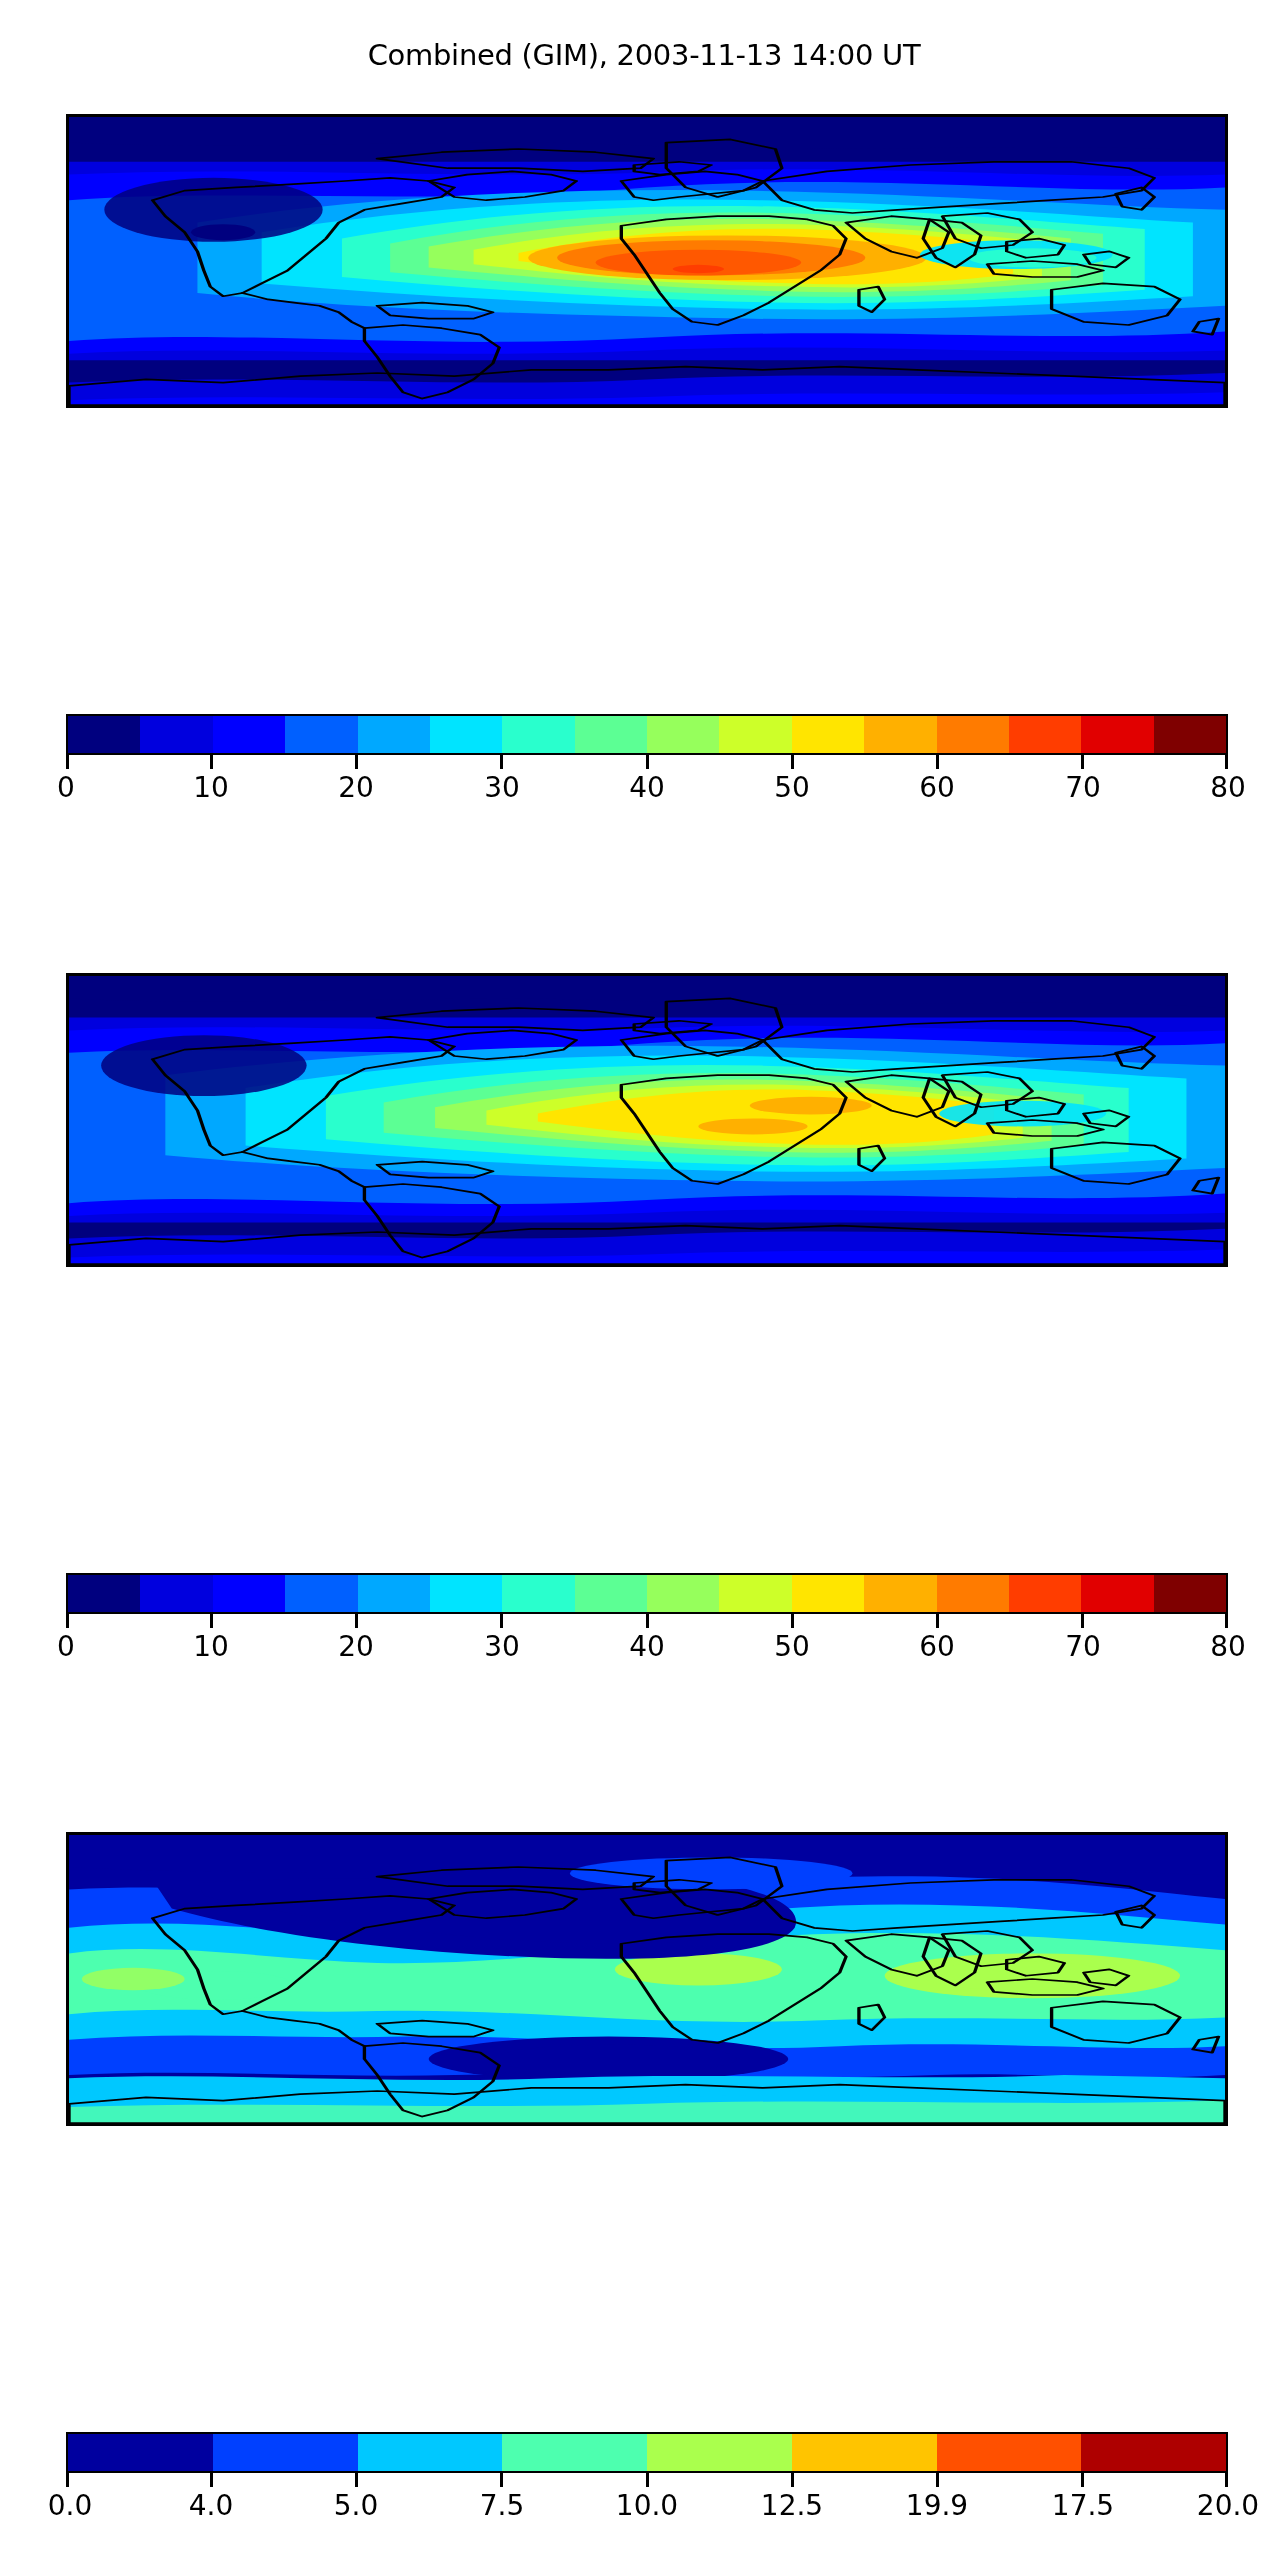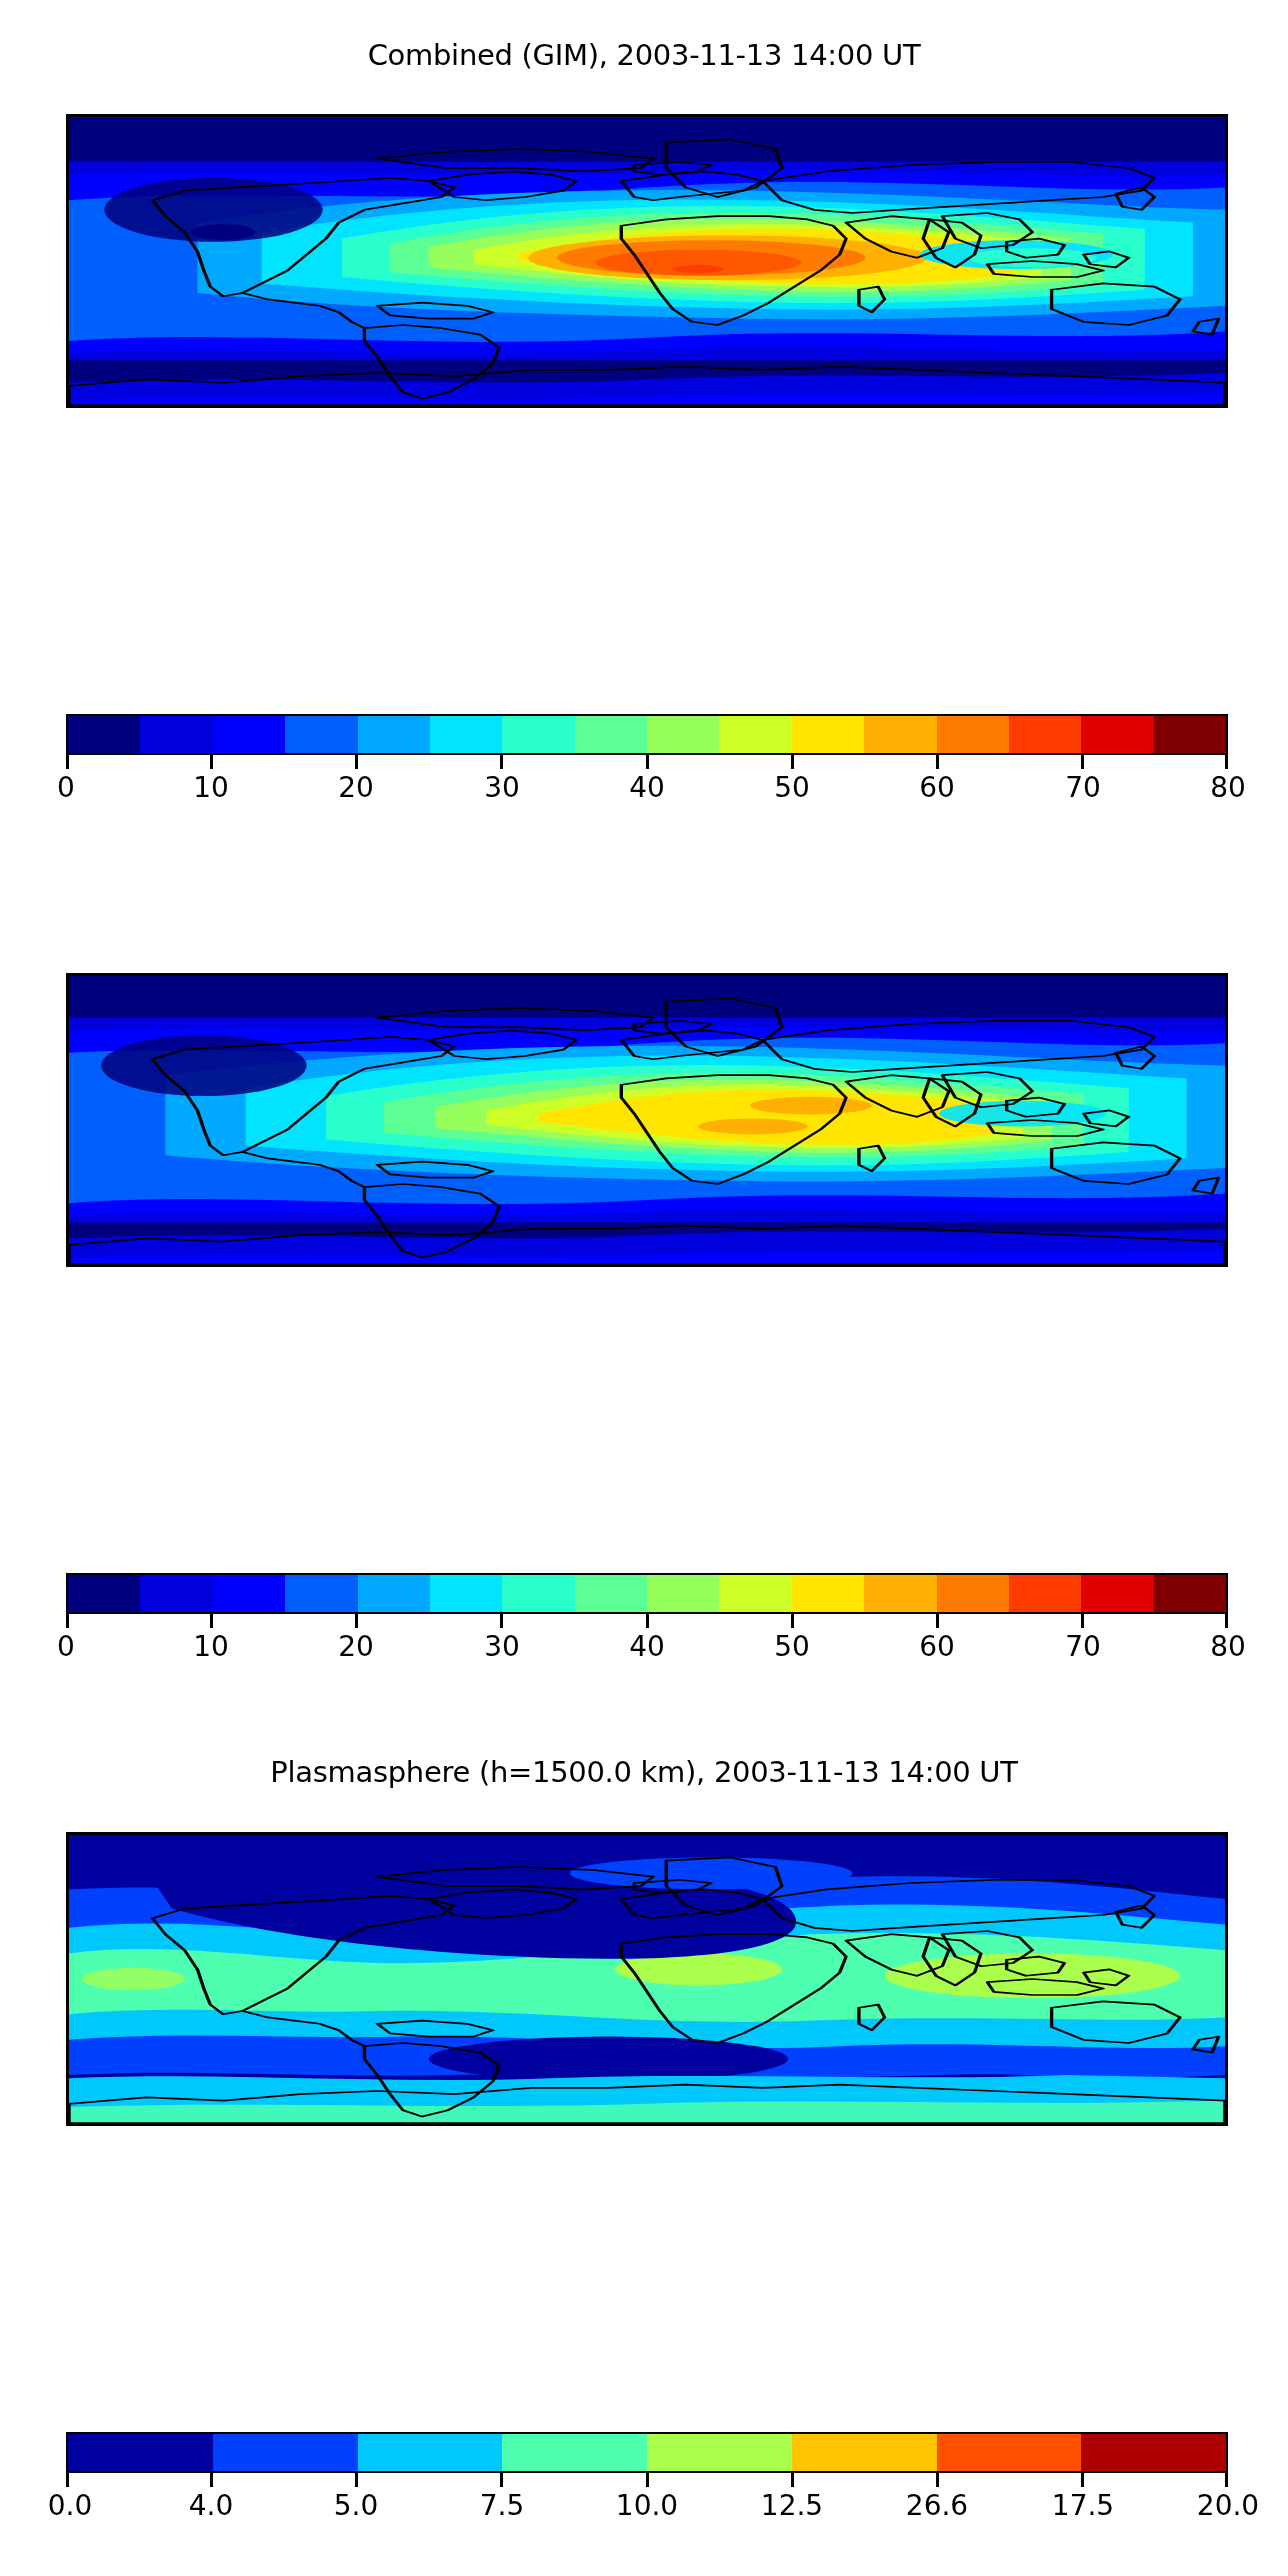--- a/index.html
+++ b/index.html
@@ -317,21 +317,20 @@
         <div class="ticklabel" style="left: 290px;">20</div>
         <div class="ticklabel" style="left: 436px;">30</div>
         <div class="ticklabel" style="left: 581px;">40</div>
         <div class="ticklabel" style="left: 726px;">50</div>
         <div class="ticklabel" style="left: 871px;">60</div>
         <div class="ticklabel" style="left: 1017px;">70</div>
         <div class="ticklabel" style="left: 1162px;">80</div>
       </div>
   </div>
 
-  <div class="panel-title" style="top:1755px;">Plasmasphere (h=1500.0 km), 2003-11-13 14:00 UT</div>
   <div class="map-frame" style="top:1832px;">
     <svg class="map-svg" viewBox="0 0 360 180" preserveAspectRatio="none">
       <rect x="0" y="0" width="360" height="180" fill="#00009f"></rect>
 
       <path d="M0,34 C40,30 80,38 120,36 C170,33 220,24 270,26 C310,28 340,36 360,40 L360,150 C330,154 300,148 270,150 C220,154 170,148 120,150 C80,152 40,146 0,150 Z" fill="#0040ff"></path>
       <path d="M0,58 C36,50 70,62 104,64 C150,66 190,48 240,44 C286,41 326,50 360,56 L360,132 C326,136 286,128 240,132 C190,137 150,124 104,126 C70,128 36,122 0,128 Z" fill="#00c8ff"></path>
 
       <path d="M0,74 C30,66 62,78 96,80 C140,82 180,66 232,62 C280,59 322,66 360,72 L360,114 C322,118 280,112 232,116 C180,120 140,108 96,110 C62,112 30,106 0,112 Z" fill="#4dffaf"></path>
 
       <ellipse cx="300" cy="88" rx="46" ry="14" fill="#aaff4d"></ellipse>
@@ -404,20 +403,20 @@
         <div class="tickmark" style="left: 1015px;"></div>
         <div class="tickmark" style="left: 1159px;"></div>
       </div>
     <div class="cbar-labels">
         <div class="ticklabel" style="left: 4px;">0.0</div>
         <div class="ticklabel" style="left: 145px;">4.0</div>
         <div class="ticklabel" style="left: 290px;">5.0</div>
         <div class="ticklabel" style="left: 436px;">7.5</div>
         <div class="ticklabel" style="left: 581px;">10.0</div>
         <div class="ticklabel" style="left: 726px;">12.5</div>
-        <div class="ticklabel" style="left: 871px;">26.6</div>
+        <div class="ticklabel" style="left: 871px;">19.9</div>
         <div class="ticklabel" style="left: 1017px;">17.5</div>
         <div class="ticklabel" style="left: 1162px;">20.0</div>
       </div>
   </div>
 
 </div>
 
 
 </body></html>

